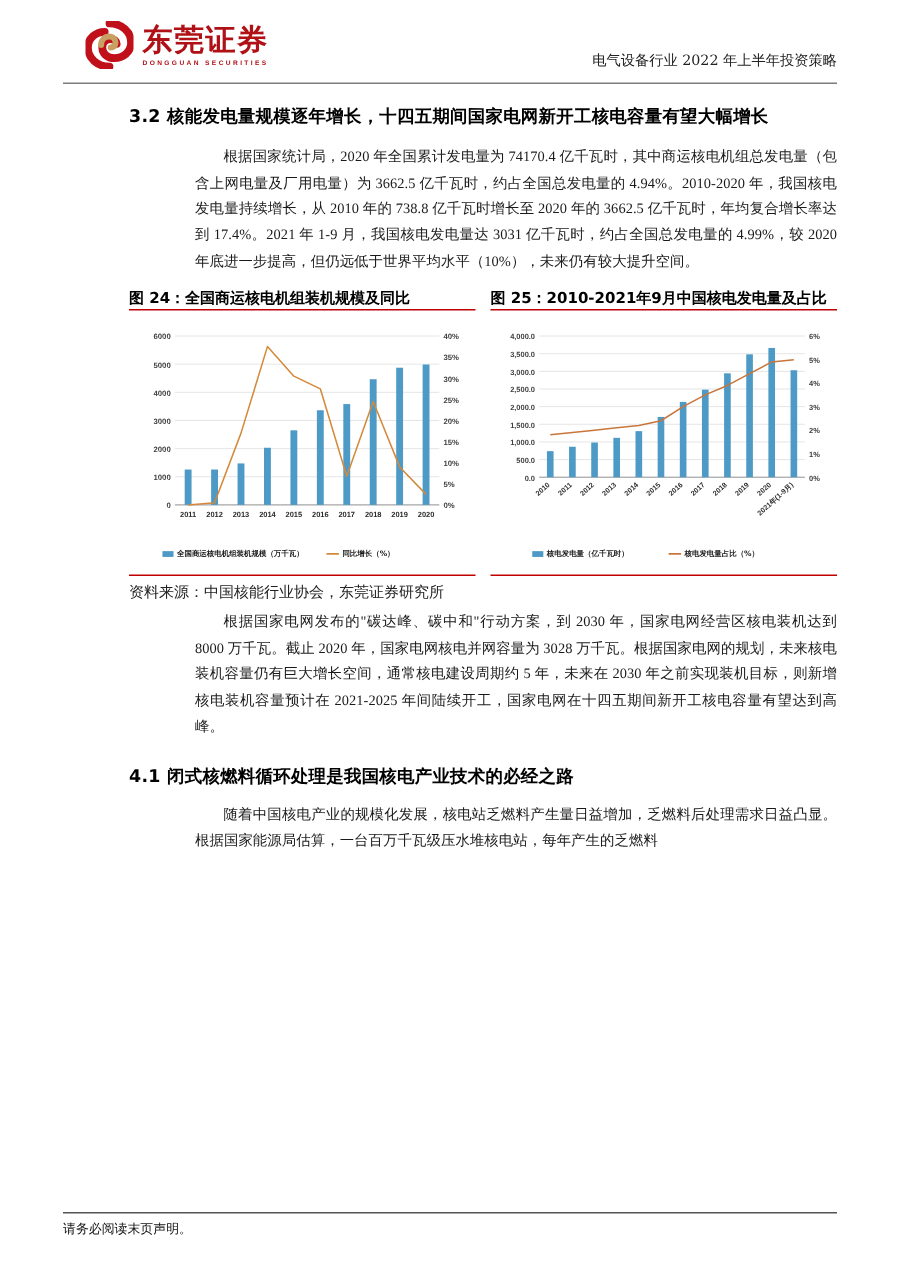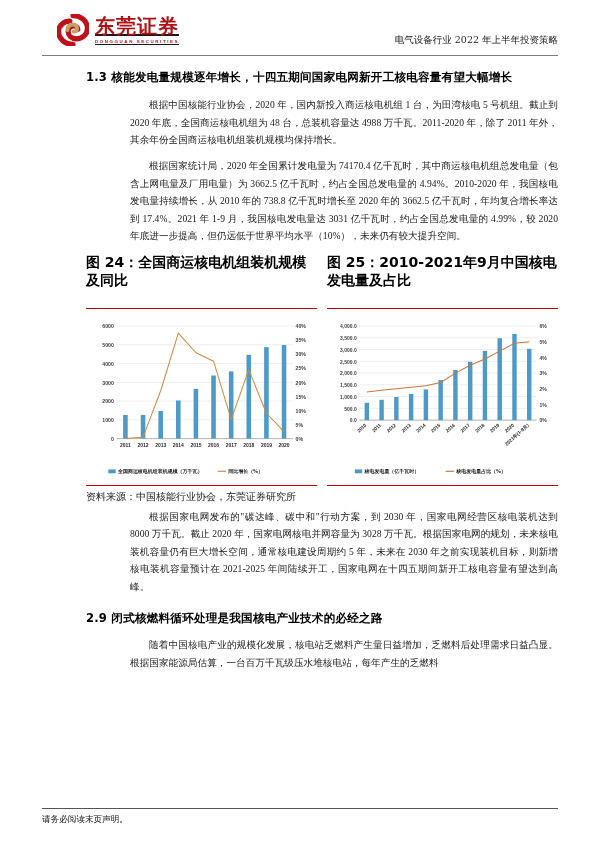--- a/index.html
+++ b/index.html
@@ -21,21 +21,21 @@
   .logo-text-cn {
     font-family:"DejaVu Serif",serif;
     font-size:20px; font-weight:bold; color:#b01116;
     letter-spacing:1px; line-height:1;
   }
   .logo-text-en {
     font-family:"Liberation Sans",sans-serif;
     font-size:4.4px; font-weight:bold; color:#b01116;
     letter-spacing:1.6px; margin-top:3px;
   }
-  .logo-block { display:flex; flex-direction:column; align-items:flex-start;text-decoration:underline; }
+  .logo-block { display:flex; flex-direction:column; align-items:flex-start; }
   .header-right {
     position:absolute; right:42px; top:34px;
     font-size:9.5px; color:#222;
     font-family:"DejaVu Serif",serif;
     padding-left:15px;
   }
   .header-rule {
     position:absolute; left:42px; right:42px; top:55px;
     border-top:1.1px solid #7d7d7d;
   }
@@ -60,22 +60,22 @@
     color:#1a1a1a;
     letter-spacing:.05px;
   }
   p.body.indent { text-indent:19px; }
 
   
   .figrow { display:flex; gap:10px; margin:6px 0 4px 44px; }
   .figcol { width:246px; }
   .fig-title {
     font-family:"DejaVu Sans","Liberation Sans",sans-serif;
-    font-size:14px; font-weight:bold; color:#000;
-    margin-bottom:18px;
+    font-size:10px; font-weight:bold; color:#000;
+    margin-bottom:0;
   }
   .fig-box {
     border-top:1.4px solid #c00000;
     border-bottom:1.4px solid #c00000;
     height:178px;
     padding:4px 2px 2px 2px;
     position:relative;
     background:#fff;
   }
   .fig-src {
@@ -122,23 +122,22 @@
         <div class="logo-text-cn">东莞证券</div>
         <div class="logo-text-en">DONGGUAN SECURITIES</div>
       </div>
     </div>
     <div class="header-right">电气设备行业 2022 年上半年投资策略</div>
     <div class="header-rule"></div>
   </div>
 
   <div class="content">
 
-    <h2 class="section">1.3  核能发电量规模逐年增长，十四五期间国家电网新开工核电容量有望大幅增长</h2>
-
-    <p class="body indent">根据中国核能行业协会，2020 年，国内新投入商运核电机组 1 台，为田湾核电 5 号机组。截止到 2020 年底，全国商运核电机组为 48 台，总装机容量达 4988 万千瓦。2011-2020 年，除了 2011 年外，其余年份全国商运核电机组装机规模均保持增长。</p>
+    <h2 class="section">3.2  核能发电量规模逐年增长，十四五期间国家电网新开工核电容量有望大幅增长</h2>
+
     <p class="body indent">根据国家统计局，2020 年全国累计发电量为 74170.4 亿千瓦时，其中商运核电机组总发电量（包含上网电量及厂用电量）为 3662.5 亿千瓦时，约占全国总发电量的 4.94%。2010-2020 年，我国核电发电量持续增长，从 2010 年的 738.8 亿千瓦时增长至 2020 年的 3662.5 亿千瓦时，年均复合增长率达到 17.4%。2021 年 1-9 月，我国核电发电量达 3031 亿千瓦时，约占全国总发电量的 4.99%，较 2020 年底进一步提高，但仍远低于世界平均水平（10%），未来仍有较大提升空间。</p>
 
     <div class="figrow">
 
       <div class="figcol">
         <div class="fig-title">图 24：全国商运核电机组装机规模及同比</div>
         <div class="fig-box">
           <svg class="chart-svg" viewBox="0 0 246 172">
             <g id="c24">
                 <line x1="31" y1="130" x2="222" y2="130" stroke="#d9d9d9" stroke-width="0.5"></line>
@@ -262,21 +261,21 @@
                 </g>
               </g>
           </svg>
         </div>
       </div>
 
     </div>
 
     <p class="body indent">根据国家电网发布的"碳达峰、碳中和"行动方案，到 2030 年，国家电网经营区核电装机达到 8000 万千瓦。截止 2020 年，国家电网核电并网容量为 3028 万千瓦。根据国家电网的规划，未来核电装机容量仍有巨大增长空间，通常核电建设周期约 5 年，未来在 2030 年之前实现装机目标，则新增核电装机容量预计在 2021-2025 年间陆续开工，国家电网在十四五期间新开工核电容量有望达到高峰。</p>
 
-    <h2 class="section tight">2.9  闭式核燃料循环处理是我国核电产业技术的必经之路</h2>
+    <h2 class="section tight">4.1  闭式核燃料循环处理是我国核电产业技术的必经之路</h2>
 
     <p class="body indent">随着中国核电产业的规模化发展，核电站乏燃料产生量日益增加，乏燃料后处理需求日益凸显。根据国家能源局估算，一台百万千瓦级压水堆核电站，每年产生的乏燃料</p>
 
   </div>
 
   <div class="footer">
     <div class="footer-rule"></div>
     <div class="footer-inner">
       <div class="footer-left">请务必阅读末页声明。</div>
     </div>

